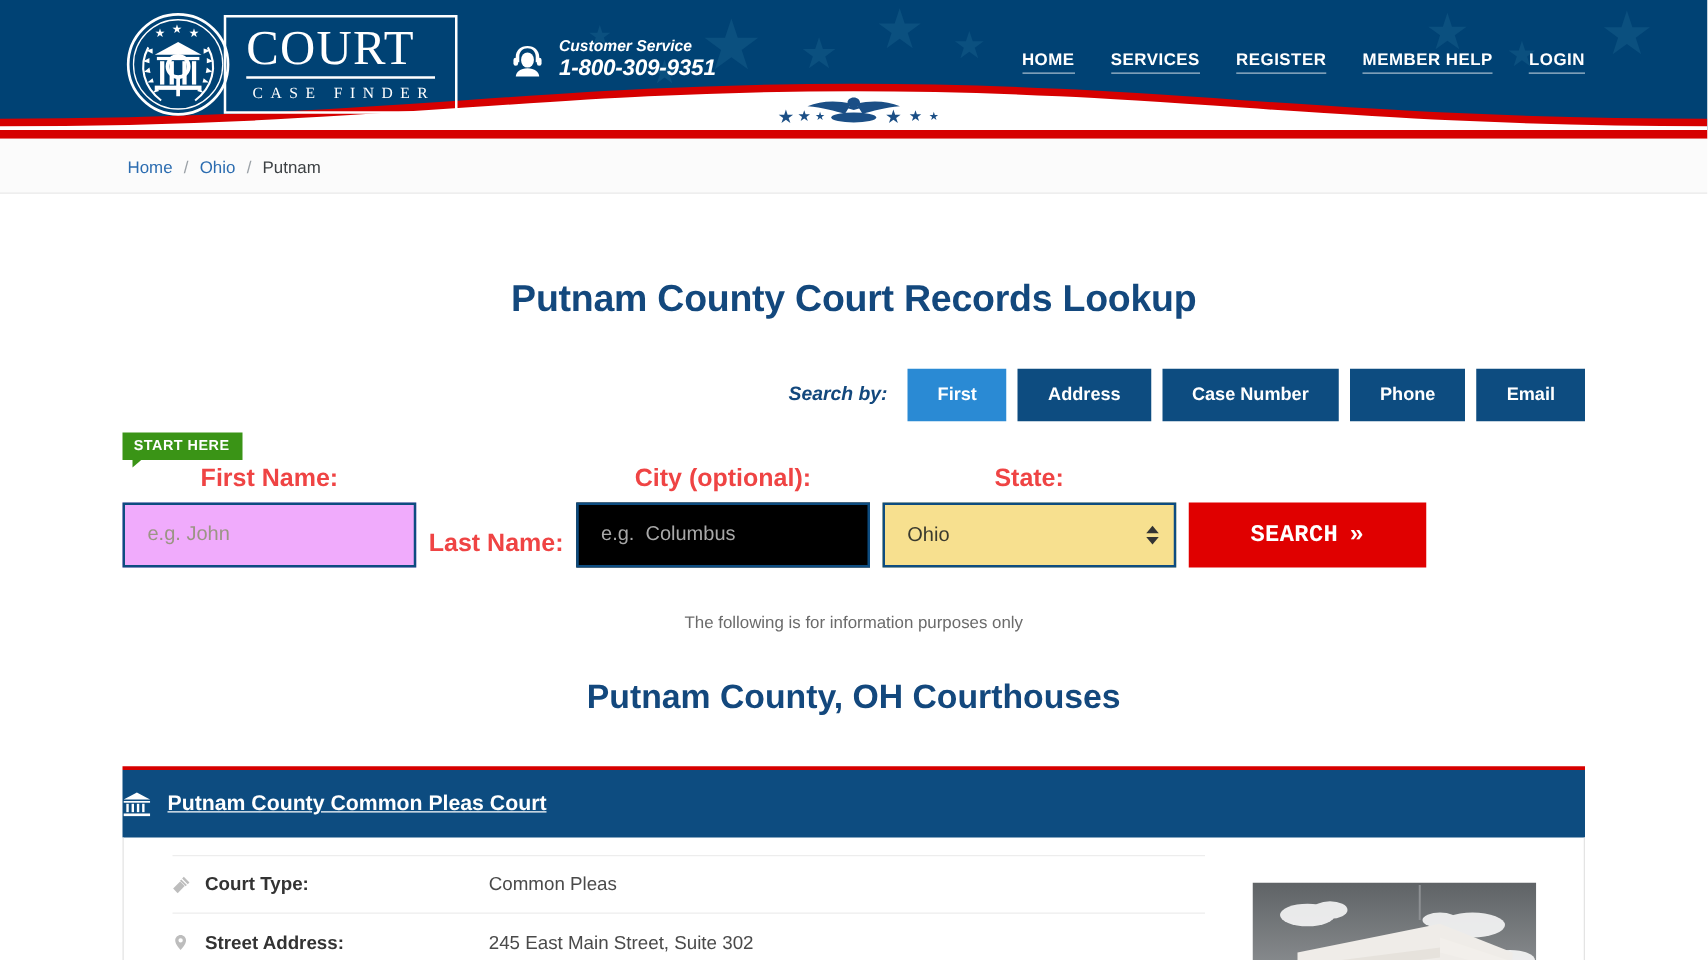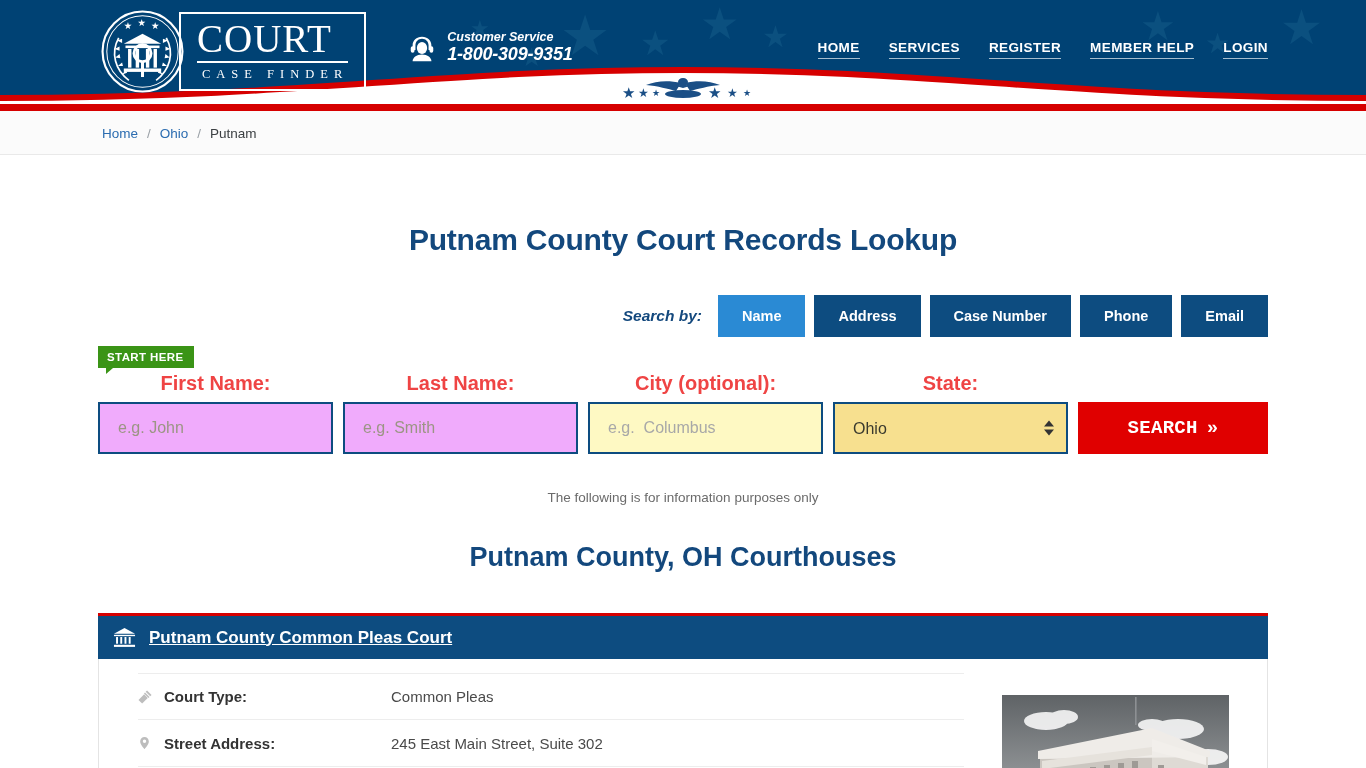--- a/index.html
+++ b/index.html
@@ -229,21 +229,21 @@
     height: 52px;
     border: 2px solid #0d4c80;
     background: #f0abfc;
     font-size: 16px;
     color: #6e6a5e;
     padding: 0 18px;
     font-family: "Liberation Sans", sans-serif;
     outline: none;
   }
   .inp::placeholder { color: #9b9584; opacity: 1; }
-  .inp.white { background: #fef9c3; }
+  .inp.white { background: #000000; }
   .inp.white::placeholder { color: #a8a8a8; }
 
   .f-first { width: 235px; }
   .f-last  { width: 235px; }
   .f-city  { width: 235px; }
 
   .sel-wrap { position: relative; width: 235px; }
   .sel {
     width: 100%;
     height: 52px;
@@ -309,25 +309,24 @@
   }
 
   
   .card {
     margin-top: 40px;
     border-top: 3px solid #d60000;
     background: #ffffff;
   }
   .card-head {
     background: #0d4c80;
-    height: 43px;
+    height: 54px;
     display: flex;
     align-items: center;
     gap: 13px;
-    padding-left: 15px;
   }
   .card-head .bank-icon { width: 23px; height: 23px; flex: 0 0 23px; }
   .card-head a {
     color: #ffffff;
     font-size: 17px;
     font-weight: bold;
     text-decoration: underline;
   }
   .card-body {
     display: flex;
@@ -482,39 +481,38 @@
     <span class="cur">Putnam</span>
   </div>
 </div>
 
 <div class="wrap">
 
   <h1 class="page-title">Putnam County Court Records Lookup</h1>
 
   <div class="searchby">
     <span class="searchby-label">Search by:</span>
-    <button class="tab active">Name</button>
+    <button class="tab active">First</button>
     <button class="tab">Address</button>
     <button class="tab">Case Number</button>
     <button class="tab">Phone</button>
     <button class="tab">Email</button>
   </div>
 
   <div class="form-area">
     <div class="start-badge">START HERE</div>
 
     <div class="form-row">
       <div class="fld">
         <label class="fld-label">First Name:</label>
         <input class="inp f-first" type="text" placeholder="e.g. John" style="">
       </div>
 
       <div class="fld">
         <label class="fld-label">Last Name:</label>
-        <input class="inp f-last" type="text" placeholder="e.g. Smith" style="">
       </div>
 
       <div class="fld">
         <label class="fld-label">City (optional):</label>
         <input class="inp white f-city" type="text" placeholder="e.g.  Columbus" style="">
       </div>
 
       <div class="fld">
         <label class="fld-label">State:</label>
         <div class="sel-wrap">

